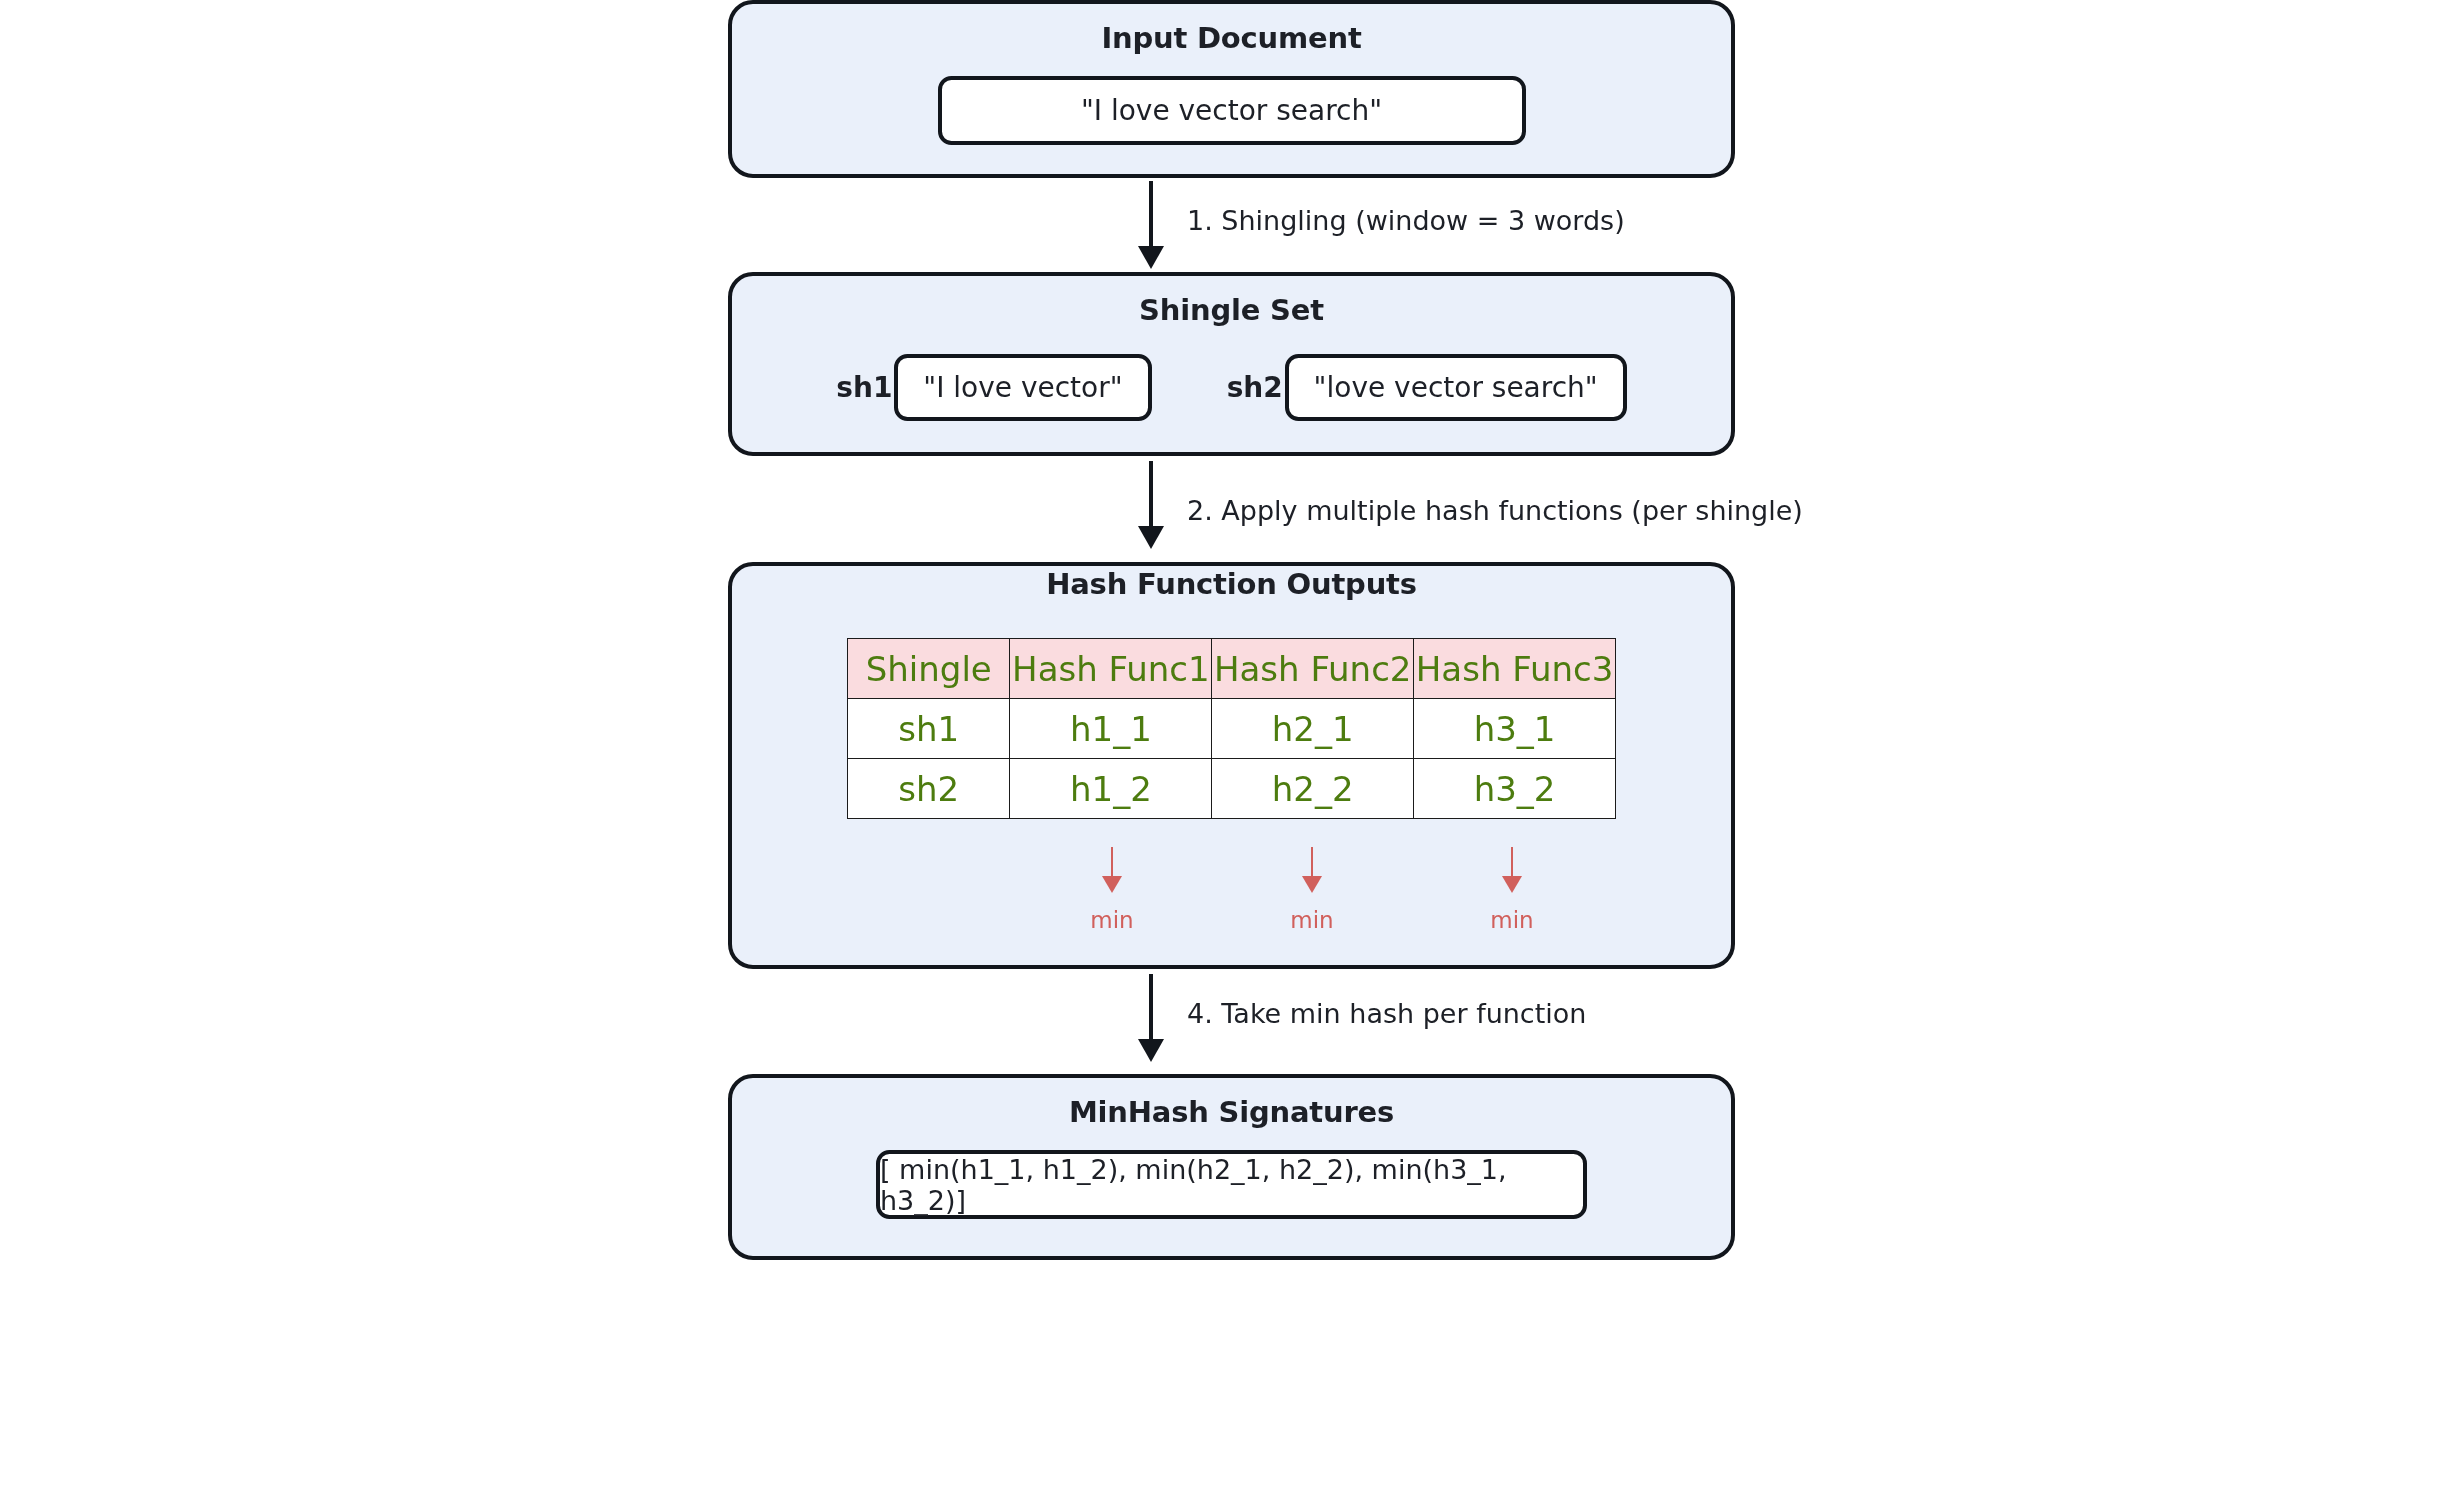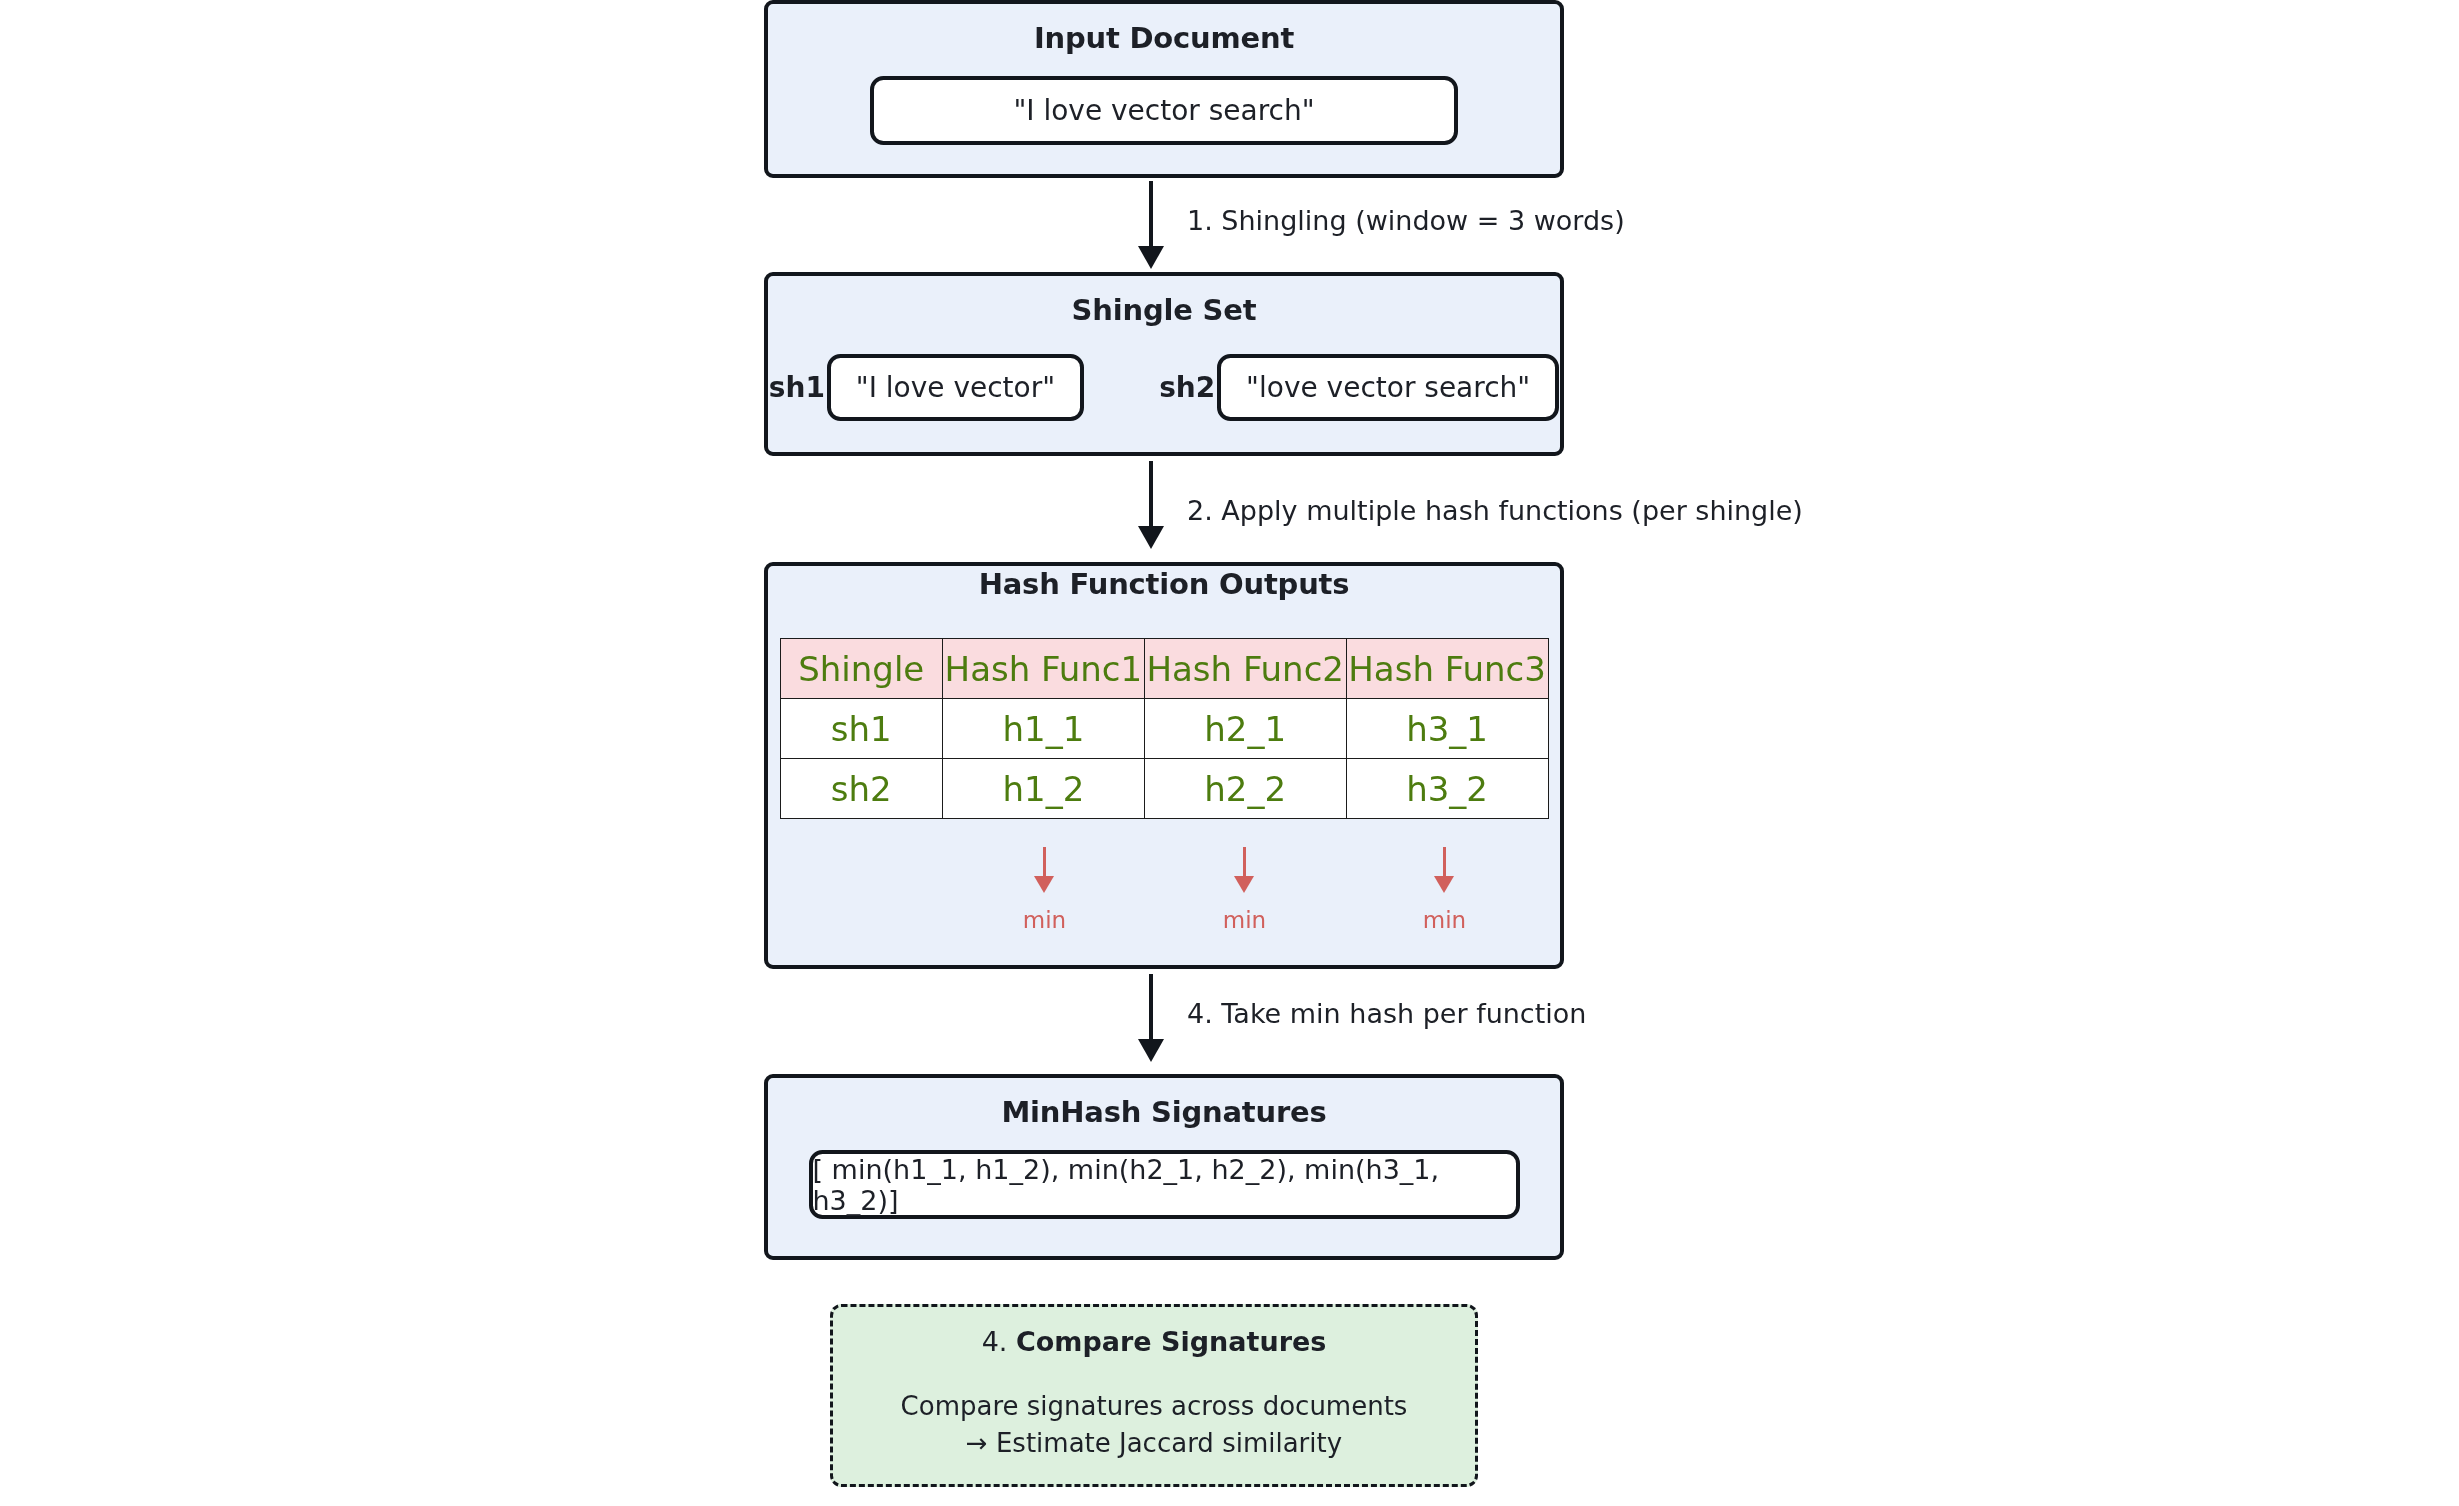--- a/index.html
+++ b/index.html
@@ -16,23 +16,23 @@
     width: 2459px;
     height: 1506px;
     background: #ffffff;
   }
 
   
   .stage {
     position: absolute;
     background: #eaf0fa;
     border: 4.8px solid #12161c;
-    border-radius: 9px;
-    left: 764px;
-    width: 800px;
+    border-radius: 25px;
+    left: 728px;
+    width: 1007px;
   }
 
   .stage-title {
     text-align: center;
     font-weight: bold;
     color: #1d2027;
     font-size: 29px;
     letter-spacing: -0.2px;
   }
 
@@ -296,25 +296,15 @@
   </div>
 
   <div class="connector" id="conn-3"></div>
   <div class="connector-label" id="lbl-3">4. Take min hash per function</div>
 
   <div class="stage" id="box-minhash">
     <div class="stage-title">MinHash Signatures</div>
     <div class="token-box">[ min(h1_1, h1_2), min(h2_1, h2_2), min(h3_1, h3_2)]</div>
   </div>
 
-  <div id="box-compare">
-    <div class="compare-title">
-      <span>4.</span>
-      <b>Compare Signatures</b>
-    </div>
-    <div class="compare-body">
-      <div>Compare signatures across documents</div>
-      <div>→ Estimate Jaccard similarity</div>
-    </div>
-  </div>
 
 </div>
 
 
 </body></html>

